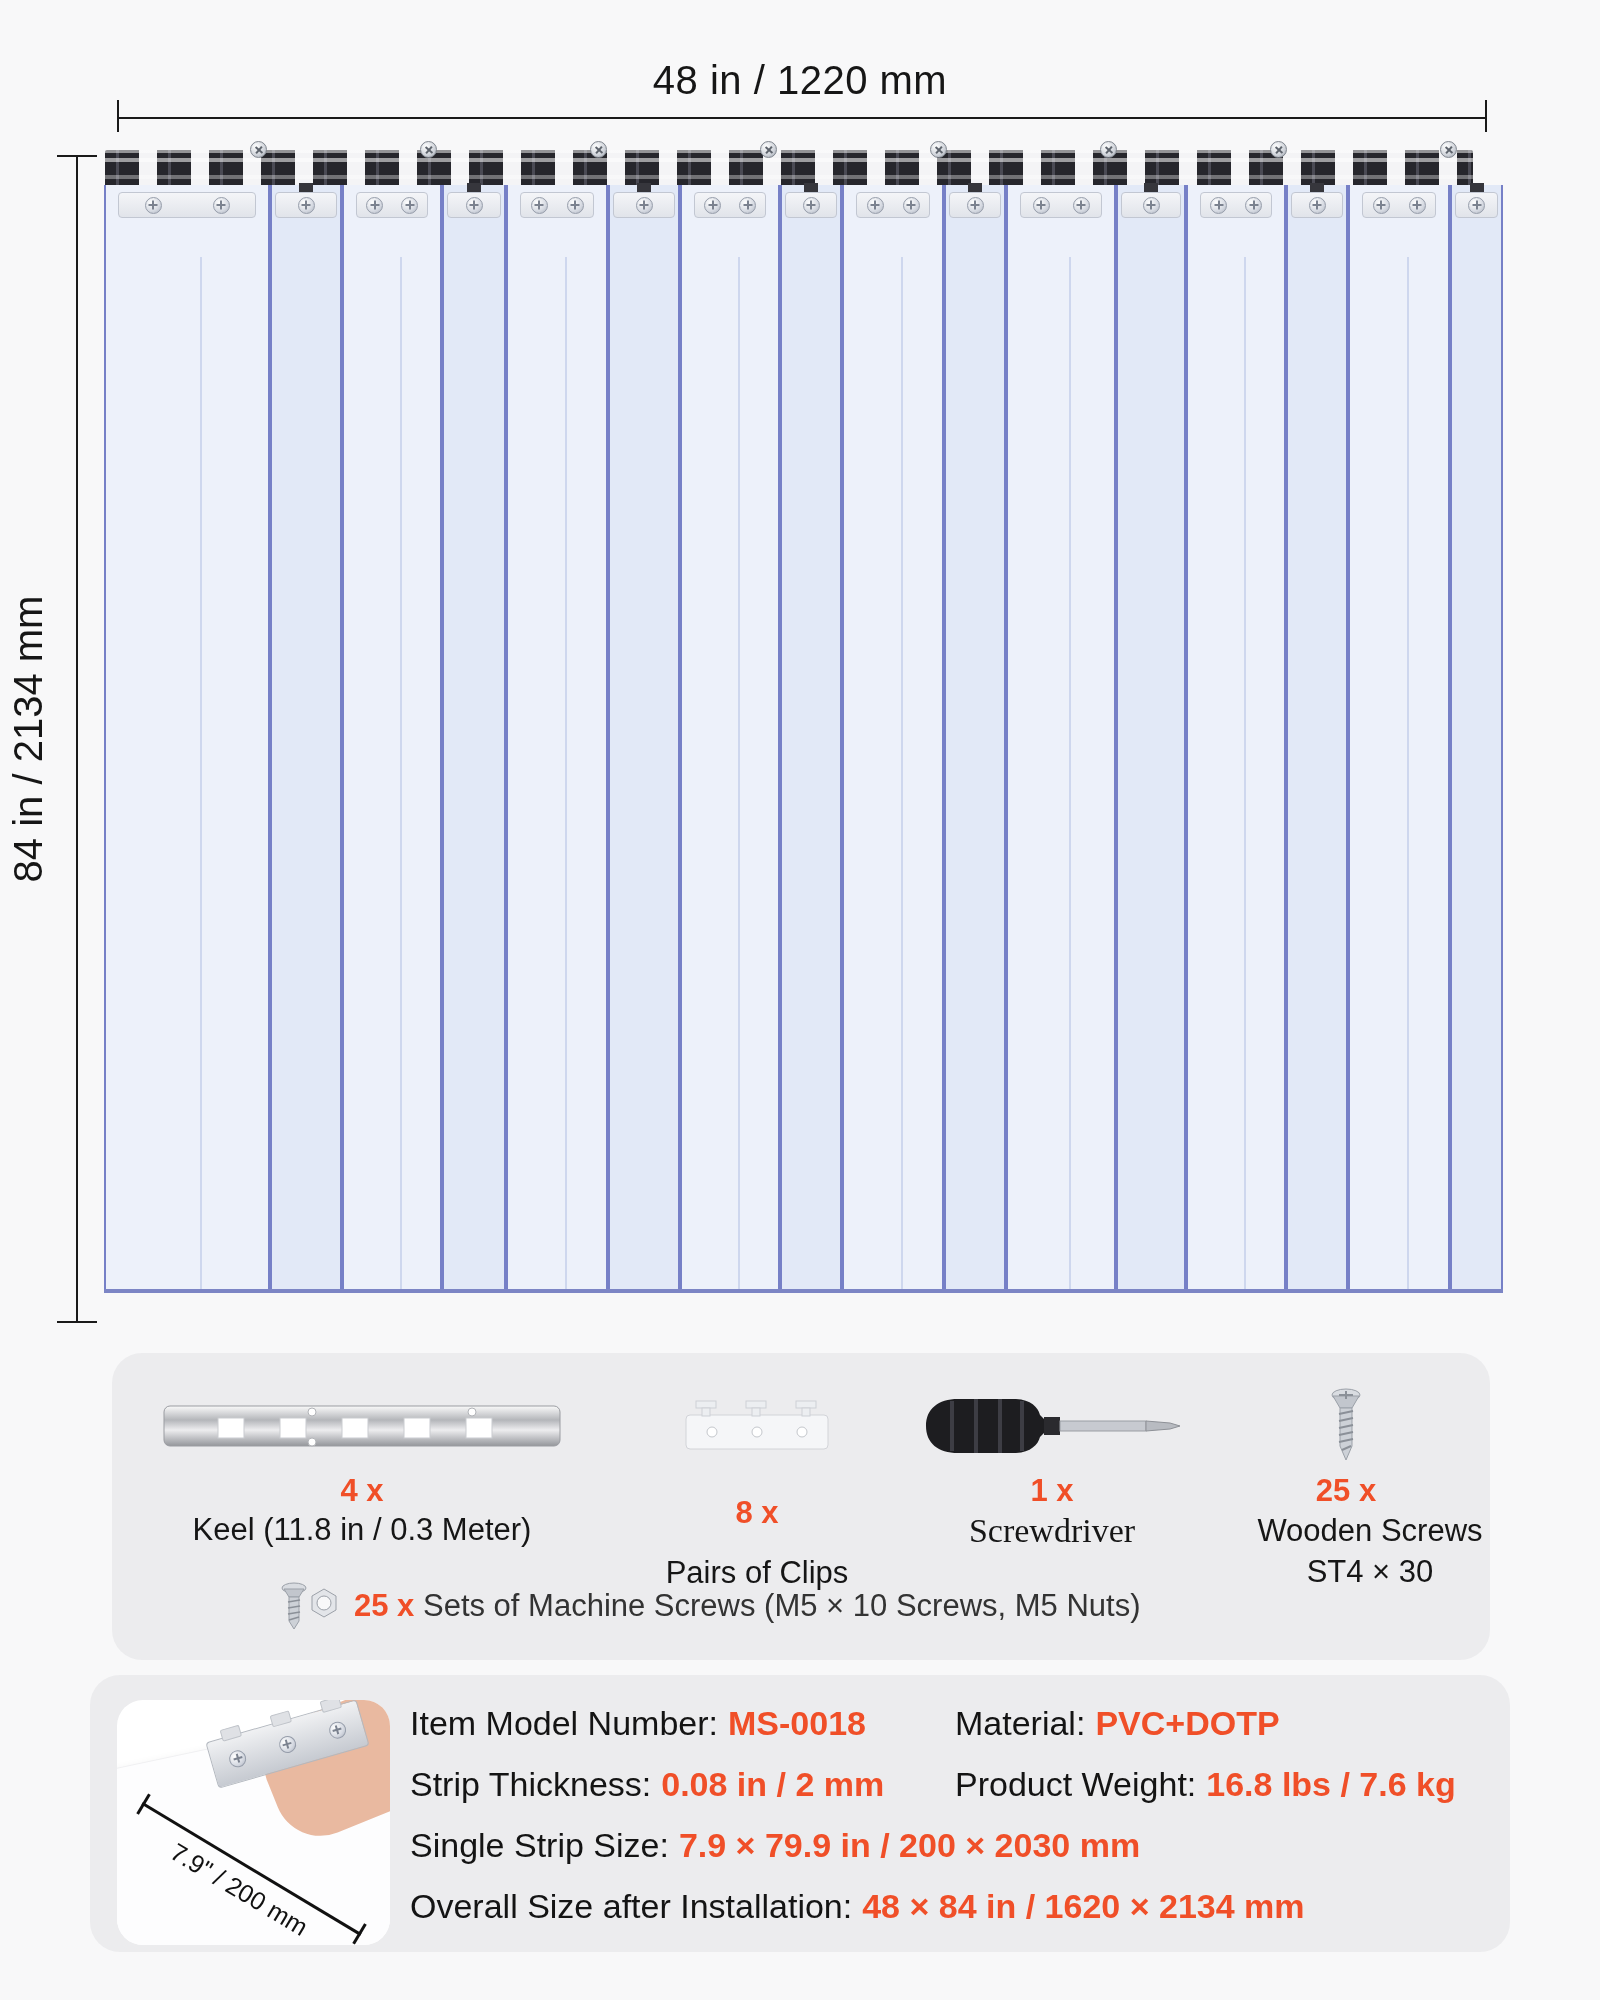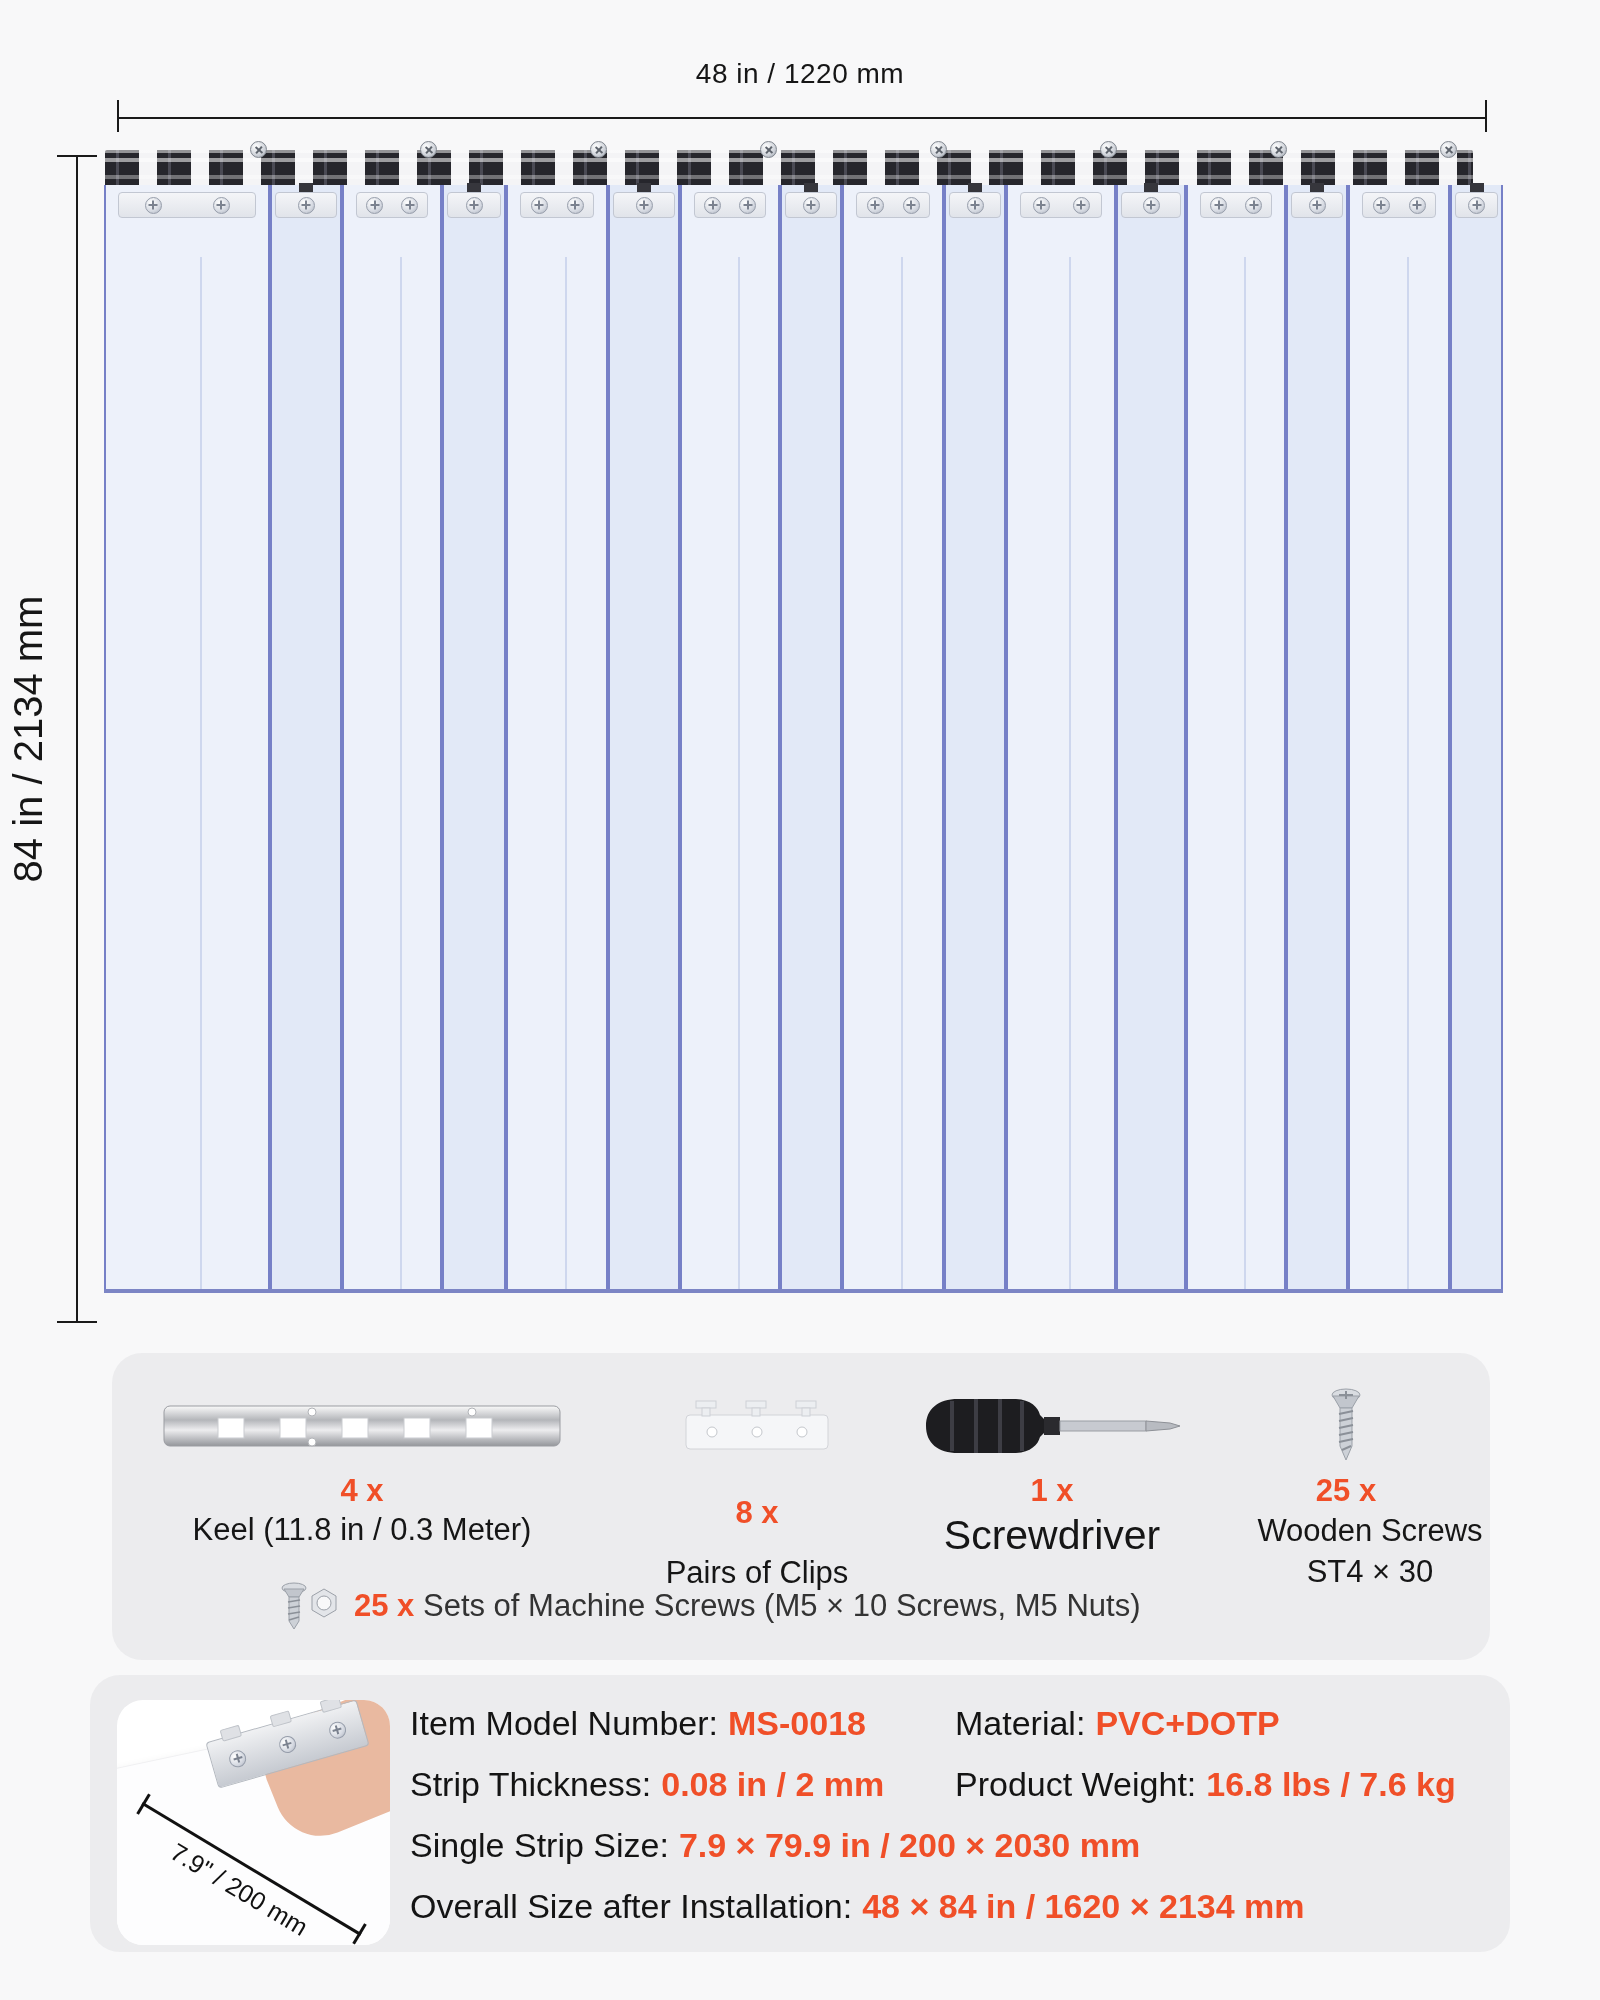--- a/index.html
+++ b/index.html
@@ -1,21 +1,21 @@
 <!DOCTYPE html>
 <html><head>
 <meta charset="utf-8">
 <style>
   html,body{margin:0;padding:0;}
   body{font-family:"Liberation Sans","DejaVu Sans",sans-serif;background:#f8f8f9;}
   .page{position:relative;width:1600px;height:2000px;background:#f8f8f9;overflow:hidden;}
 
   
   .dim-top-label{position:absolute;left:560px;top:58px;width:480px;text-align:center;
-    font-size:28px;font-weight:500;color:#161616;letter-spacing:.5px;}
+    font-size:40px;font-weight:500;color:#161616;letter-spacing:.5px;}
   .dim-line-h{position:absolute;left:118px;top:117px;width:1368px;height:2px;background:#1a1a1a;}
   .tick-v{position:absolute;top:100px;width:2px;height:32px;background:#1a1a1a;}
   .tick-v.left{left:117px;} .tick-v.right{left:1485px;}
   .dim-line-v{position:absolute;left:76px;top:156px;width:2px;height:1166px;background:#1a1a1a;}
   .tick-h{position:absolute;left:57px;width:40px;height:2px;background:#1a1a1a;}
   .tick-h.top{top:155px;} .tick-h.bottom{top:1321px;}
   .dim-left-label{position:absolute;left:-270px;top:715px;width:600px;height:48px;
     text-align:center;font-size:40px;font-weight:500;color:#161616;transform:rotate(-90deg);}
 
   
@@ -53,21 +53,21 @@
   .parts-box{position:absolute;left:112px;top:1353px;width:1378px;height:307px;background:#ececee;border-radius:30px;}
   .spec-box{position:absolute;left:90px;top:1675px;width:1420px;height:277px;background:#ececee;border-radius:30px;}
 
   
   .parts-row{position:absolute;left:0;top:34px;width:100%;display:flex;}
   .part{display:flex;flex-direction:column;align-items:center;text-align:center;}
   .part.c1{width:500px;} .part.c2{width:290px;justify-content:space-between;} .part.c3{width:300px;} .part.c4{width:288px;}
   .part .imgbox{height:78px;display:flex;align-items:center;justify-content:center;}
   .part-qty{margin-top:8px;font-size:31px;font-weight:700;color:#F04F28;}
   .part-label{margin-top:3px;font-size:31px;color:#161616;}
-  .part.c3 .part-label{font-size:41px;}
+  .part.c3 .part-label{font-size:34px;font-family:Liberation Serif, serif;}
   .part.c4 .part-label{line-height:38px;margin-left:48px;}
 
   .machine-row{position:absolute;left:168px;top:228px;display:flex;align-items:center;gap:12px;}
   .machine-text{font-size:31px;color:#333;}
   .machine-text .qty{font-weight:700;color:#F04F28;}
 
   
   .spec-card{position:absolute;left:27px;top:25px;width:273px;height:245px;background:#ffffff;border-radius:26px;overflow:hidden;}
   .sheet{position:absolute;left:-45px;top:45px;width:330px;height:270px;background:#fdfdfe;border:1px solid #f0f0f2;border-radius:10px;transform:rotate(-12deg);box-shadow:0 2px 8px rgba(0,0,0,.06);}
   .hand{position:absolute;left:150px;top:6px;width:150px;height:120px;background:#e9b9a0;border-radius:46px;transform:rotate(-22deg);}

